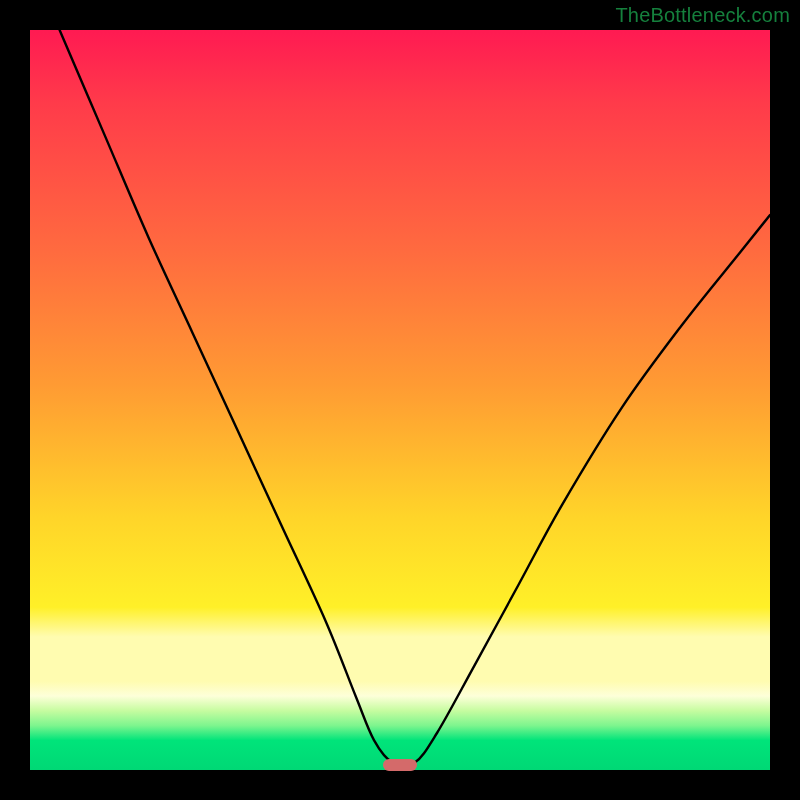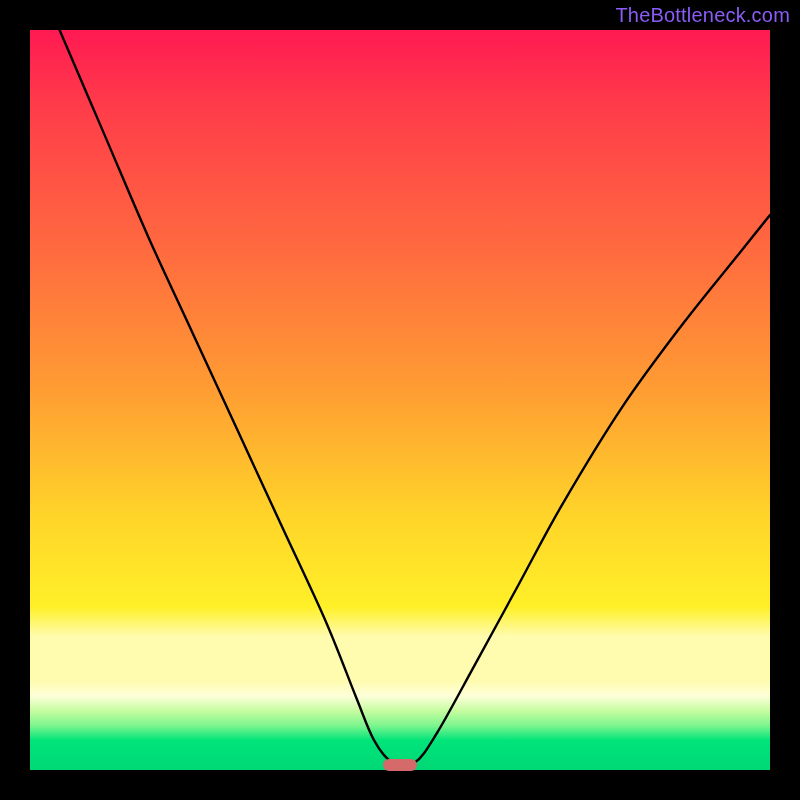--- a/index.html
+++ b/index.html
@@ -38,21 +38,21 @@
       #c6fca0 92%,
       #7df58e 94%,
       #00e47a 96%,
       #00d875 100%
     );
   }
   .watermark {
     position: absolute;
     top: 4px;
     right: 10px;
-    color: #8b5cf6;
+    color: #15803d;
     font-size: 20px;
     font-weight: 500;
     letter-spacing: 0.2px;
     user-select: none;
   }
   svg.curve {
     position: absolute;
     left: 0;
     top: 0;
     width: 740px;

